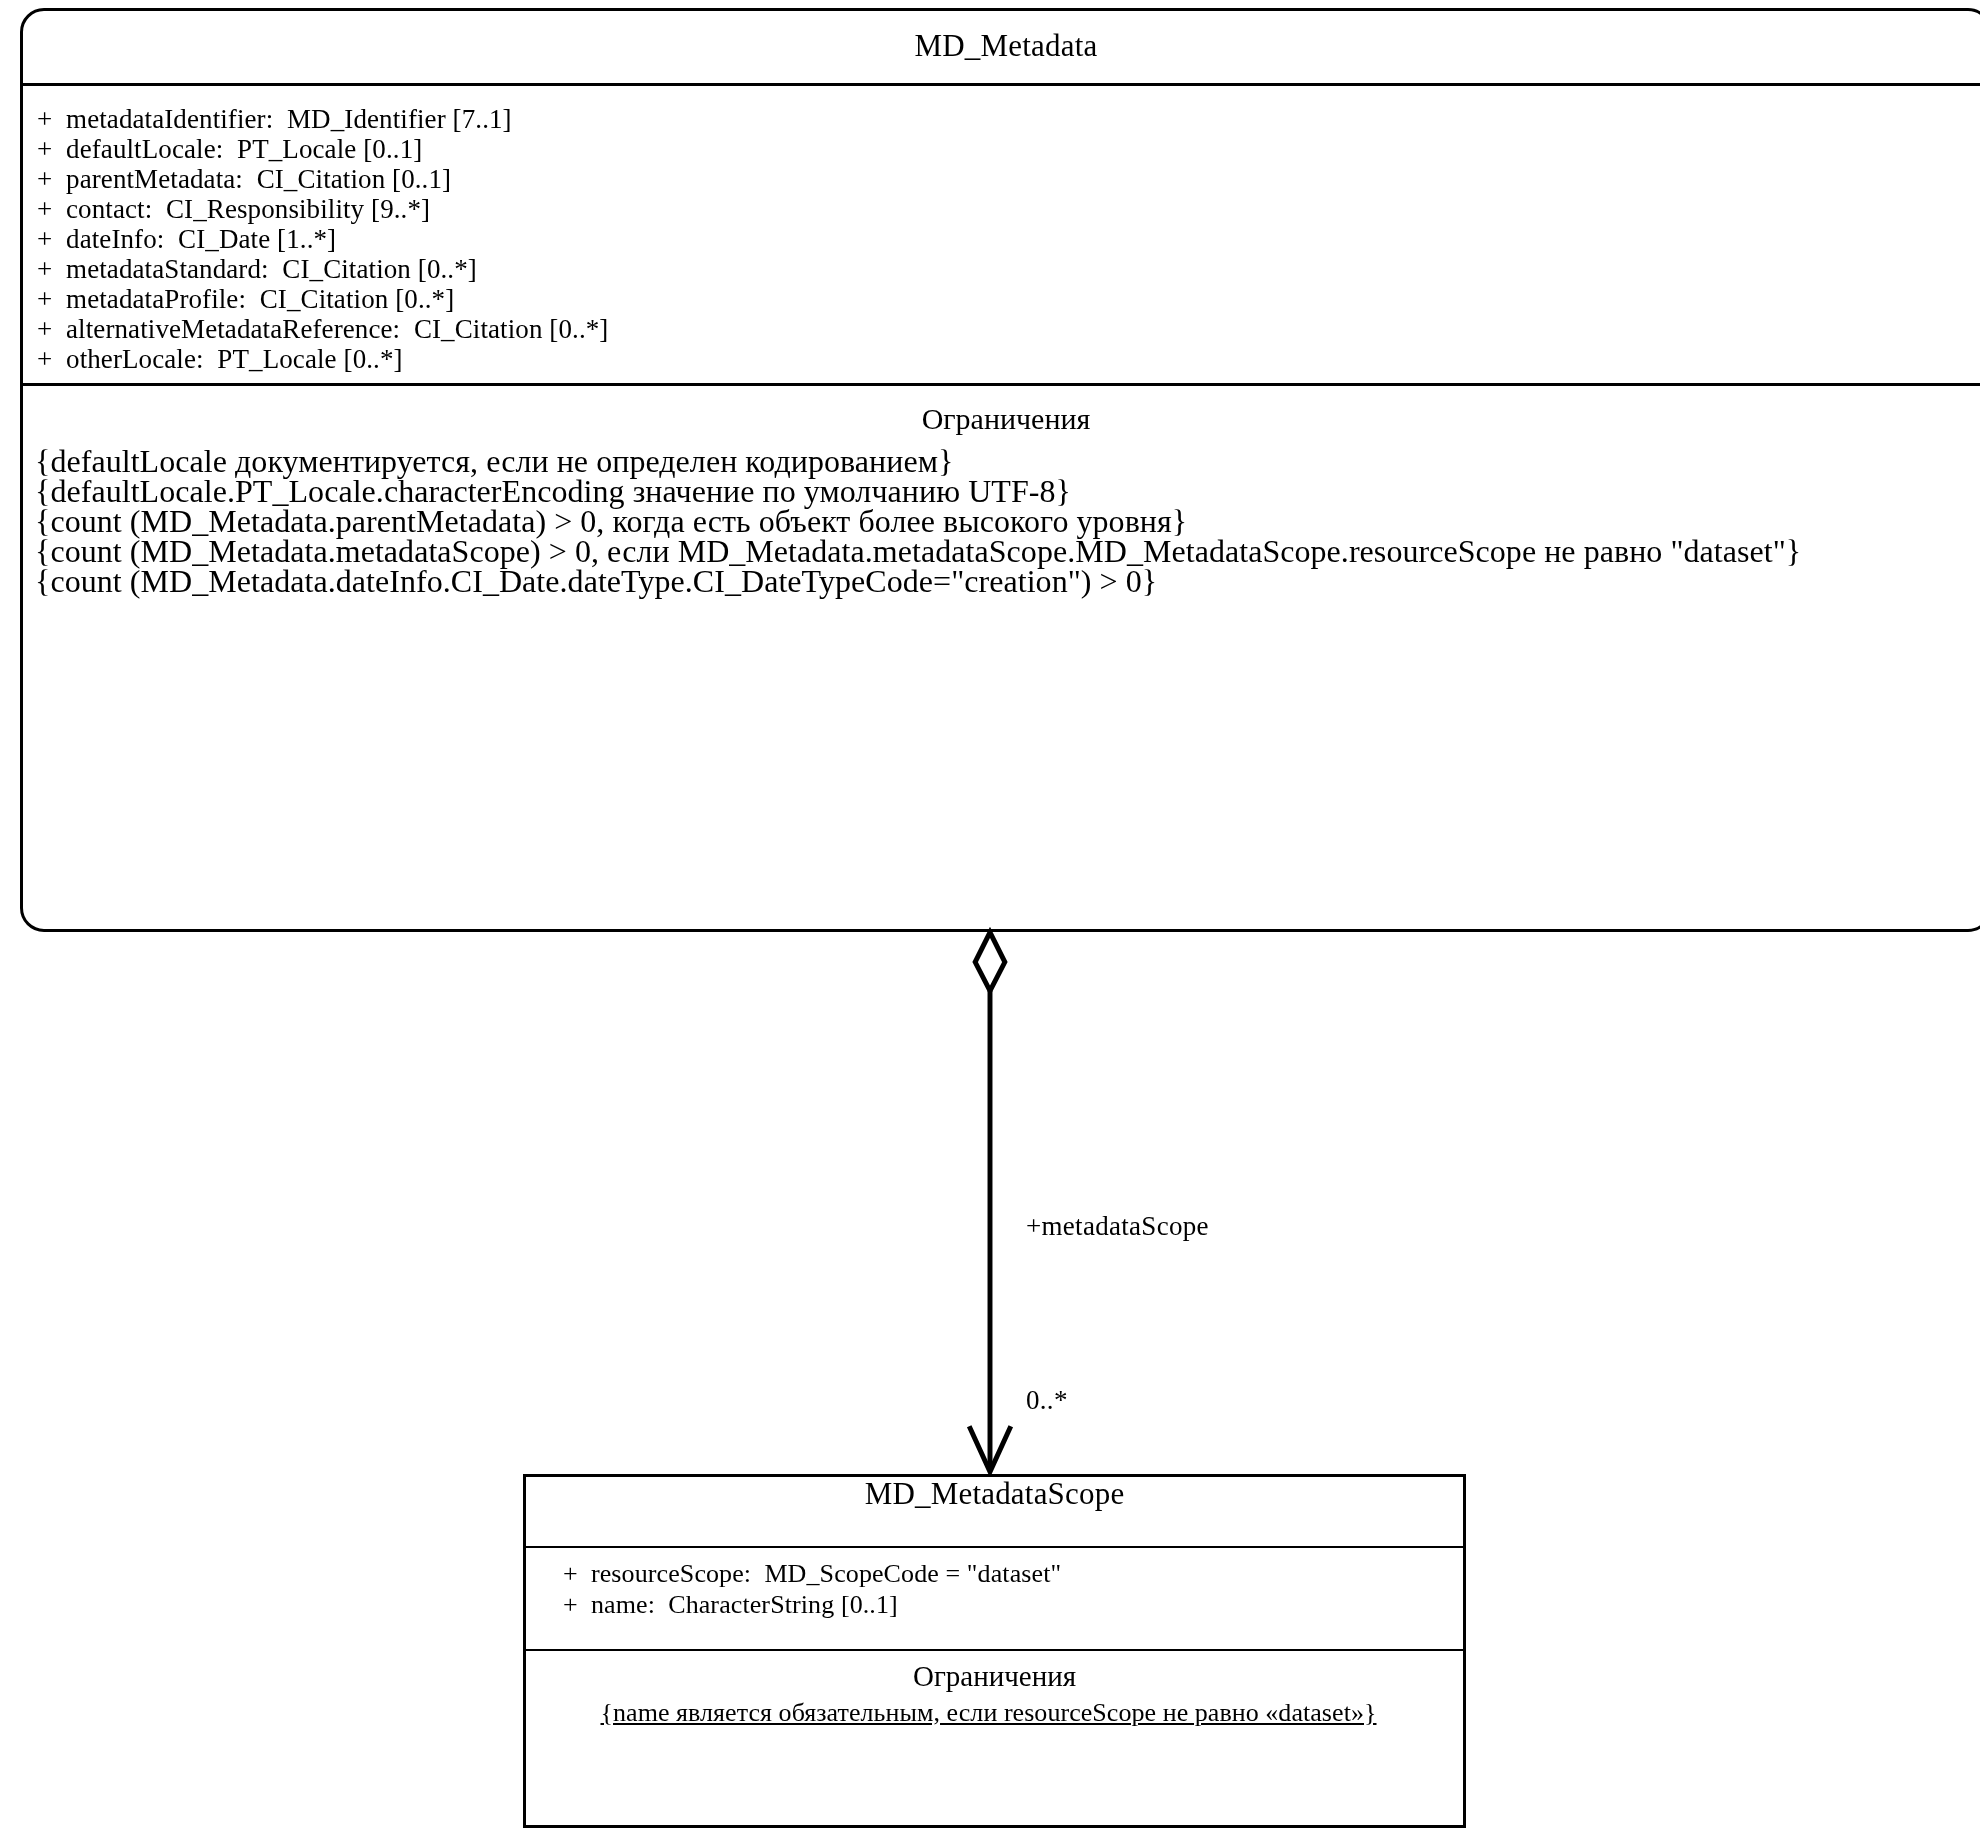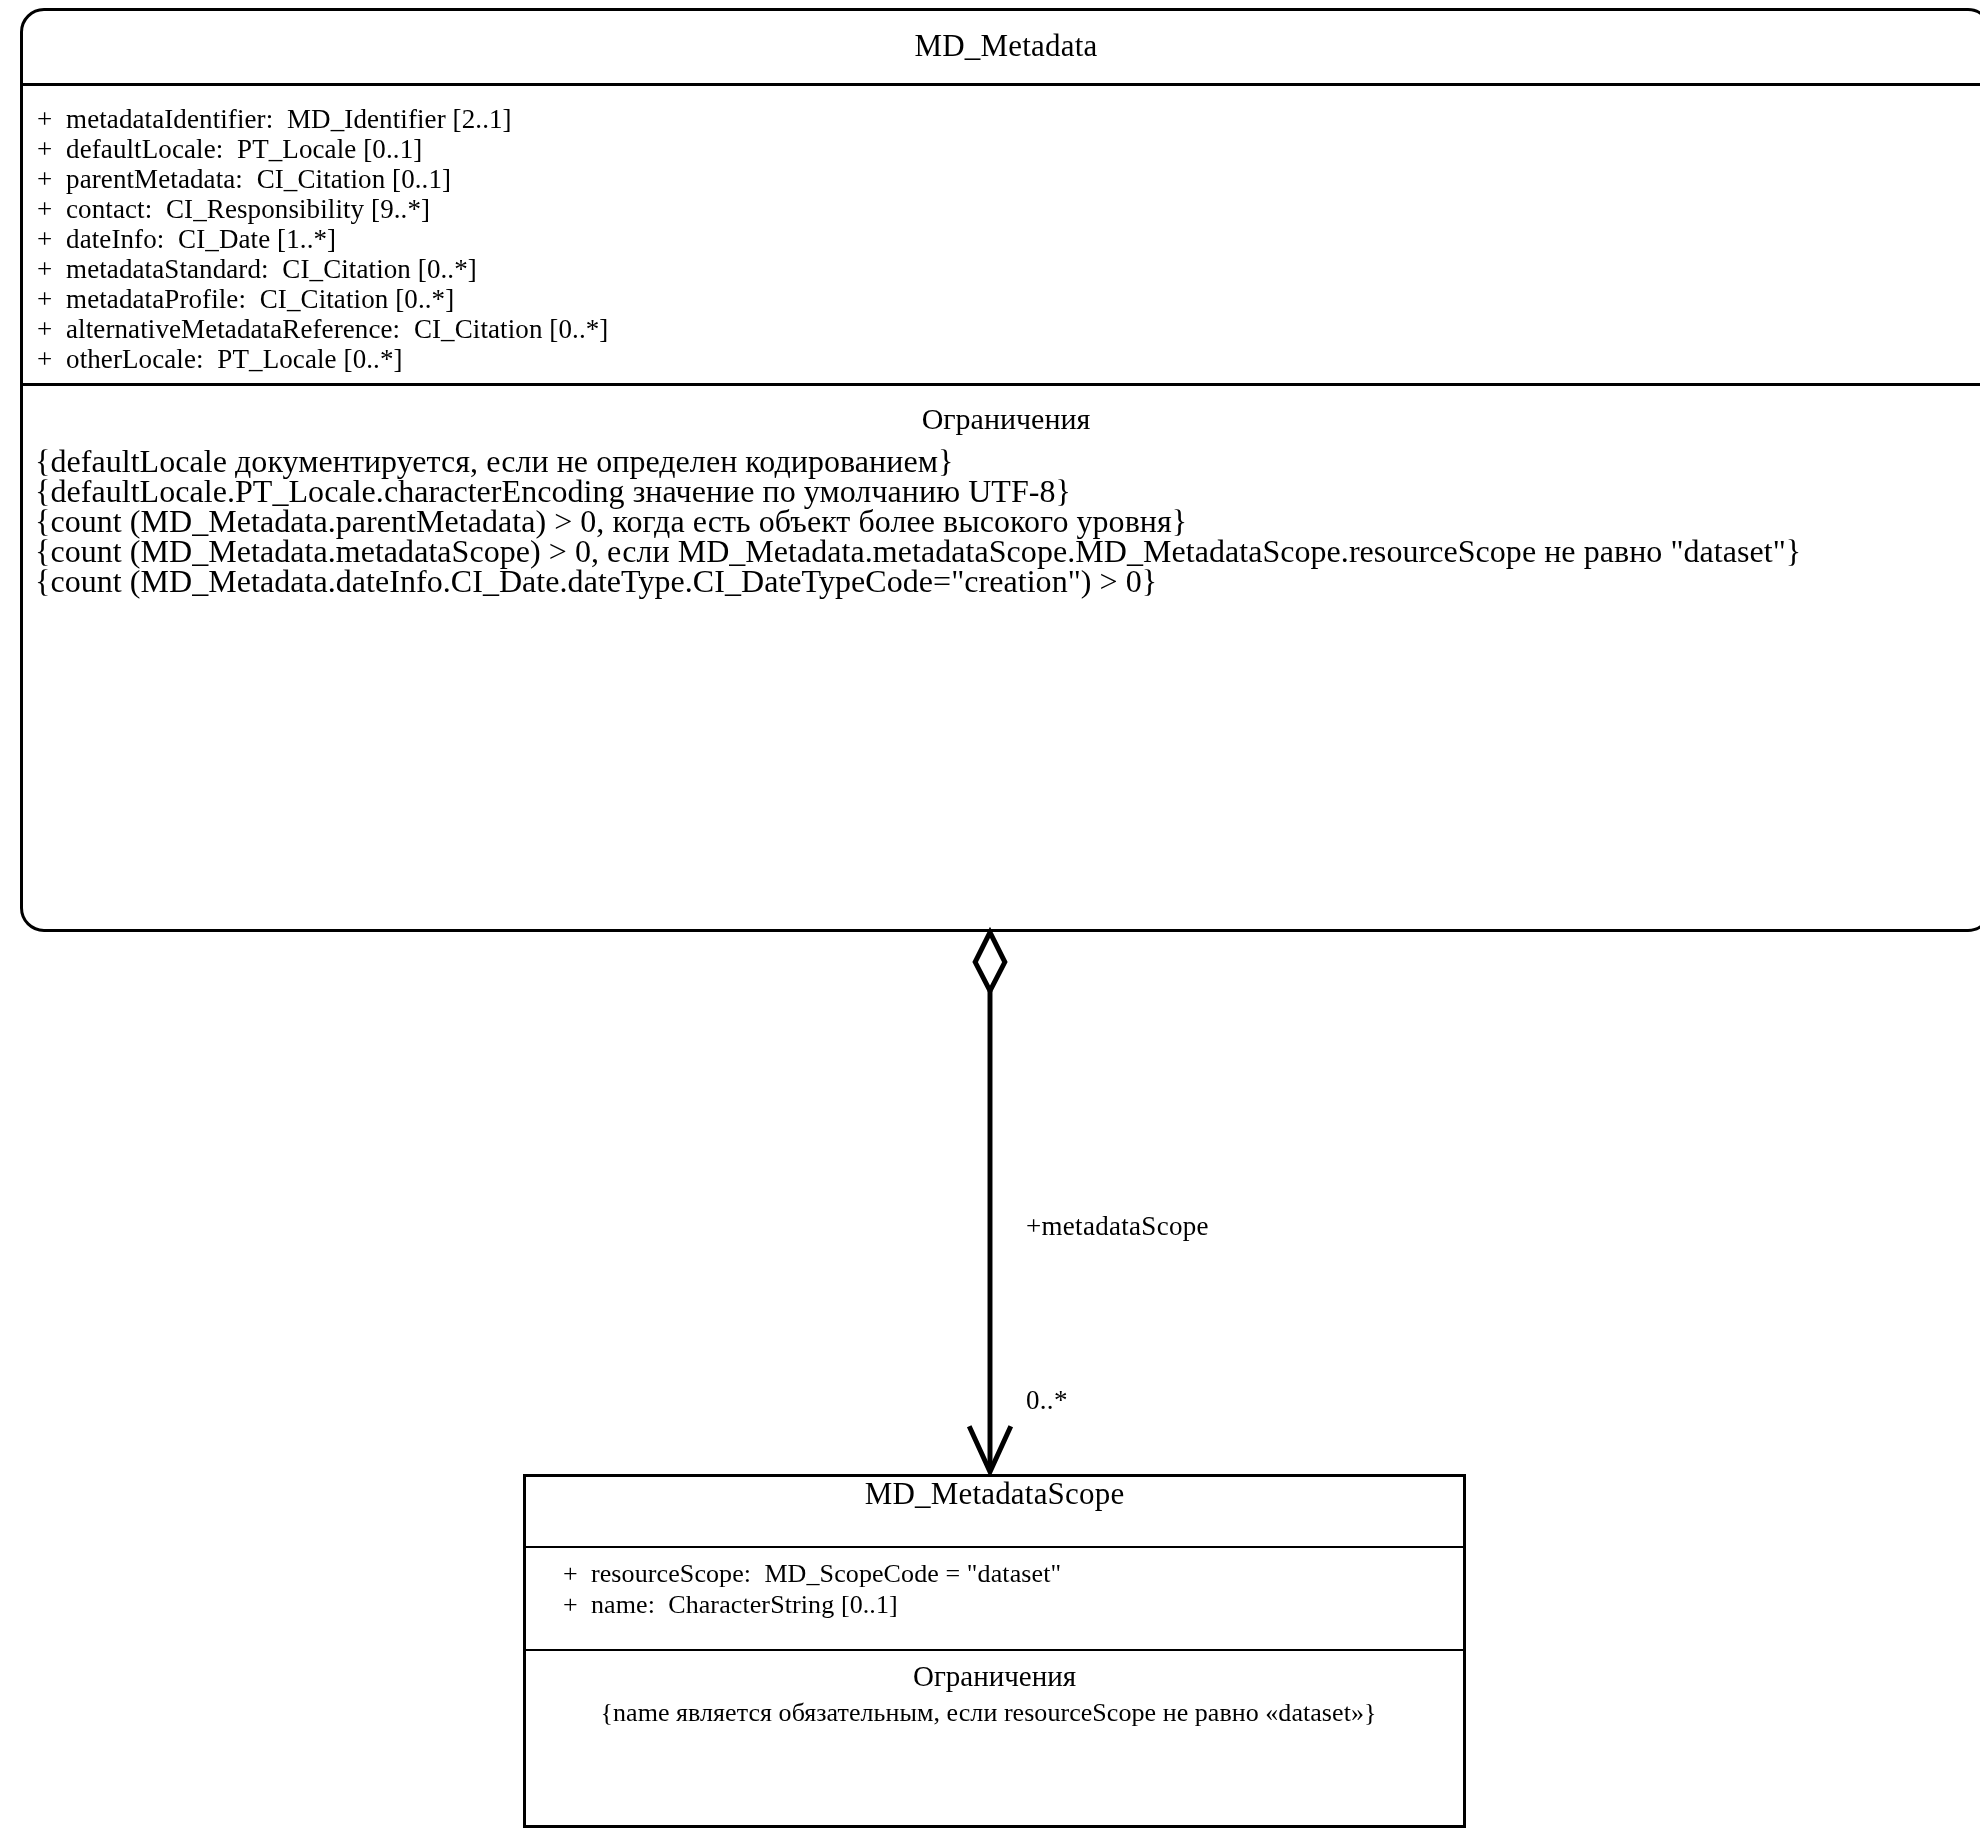--- a/index.html
+++ b/index.html
@@ -114,20 +114,21 @@
   #class-md-metadatascope .constraints-compartment {
     border-top: 2px solid #000000;
     height: 178px;
   }
   #class-md-metadatascope .constraint-title {
     padding-top: 8px;
     font-size: 29px;
   }
   #class-md-metadatascope .constraint-list {
     padding: 4px 22px 0 10px;
+    text-decoration: underline;
   }
   #class-md-metadatascope .constraint-line {
     font-size: 26px;
     line-height: 32px;
     text-align: center;
   }
 
   
   #association {
     position: absolute;
@@ -160,21 +161,21 @@
 <div id="canvas">
 
   <div class="uml-class" id="class-md-metadata">
 
     <div class="class-name-compartment">
       <div class="class-name">MD_Metadata</div>
     </div>
 
     <div class="compartment attributes-compartment">
       <div class="attr-list">
-        <div class="attr-line">+  metadataIdentifier:  MD_Identifier [2..1]</div>
+        <div class="attr-line">+  metadataIdentifier:  MD_Identifier [7..1]</div>
         <div class="attr-line">+  defaultLocale:  PT_Locale [0..1]</div>
         <div class="attr-line">+  parentMetadata:  CI_Citation [0..1]</div>
         <div class="attr-line">+  contact:  CI_Responsibility [9..*]</div>
         <div class="attr-line">+  dateInfo:  CI_Date [1..*]</div>
         <div class="attr-line">+  metadataStandard:  CI_Citation [0..*]</div>
         <div class="attr-line">+  metadataProfile:  CI_Citation [0..*]</div>
         <div class="attr-line">+  alternativeMetadataReference:  CI_Citation [0..*]</div>
         <div class="attr-line">+  otherLocale:  PT_Locale [0..*]</div>
       </div>
     </div>

